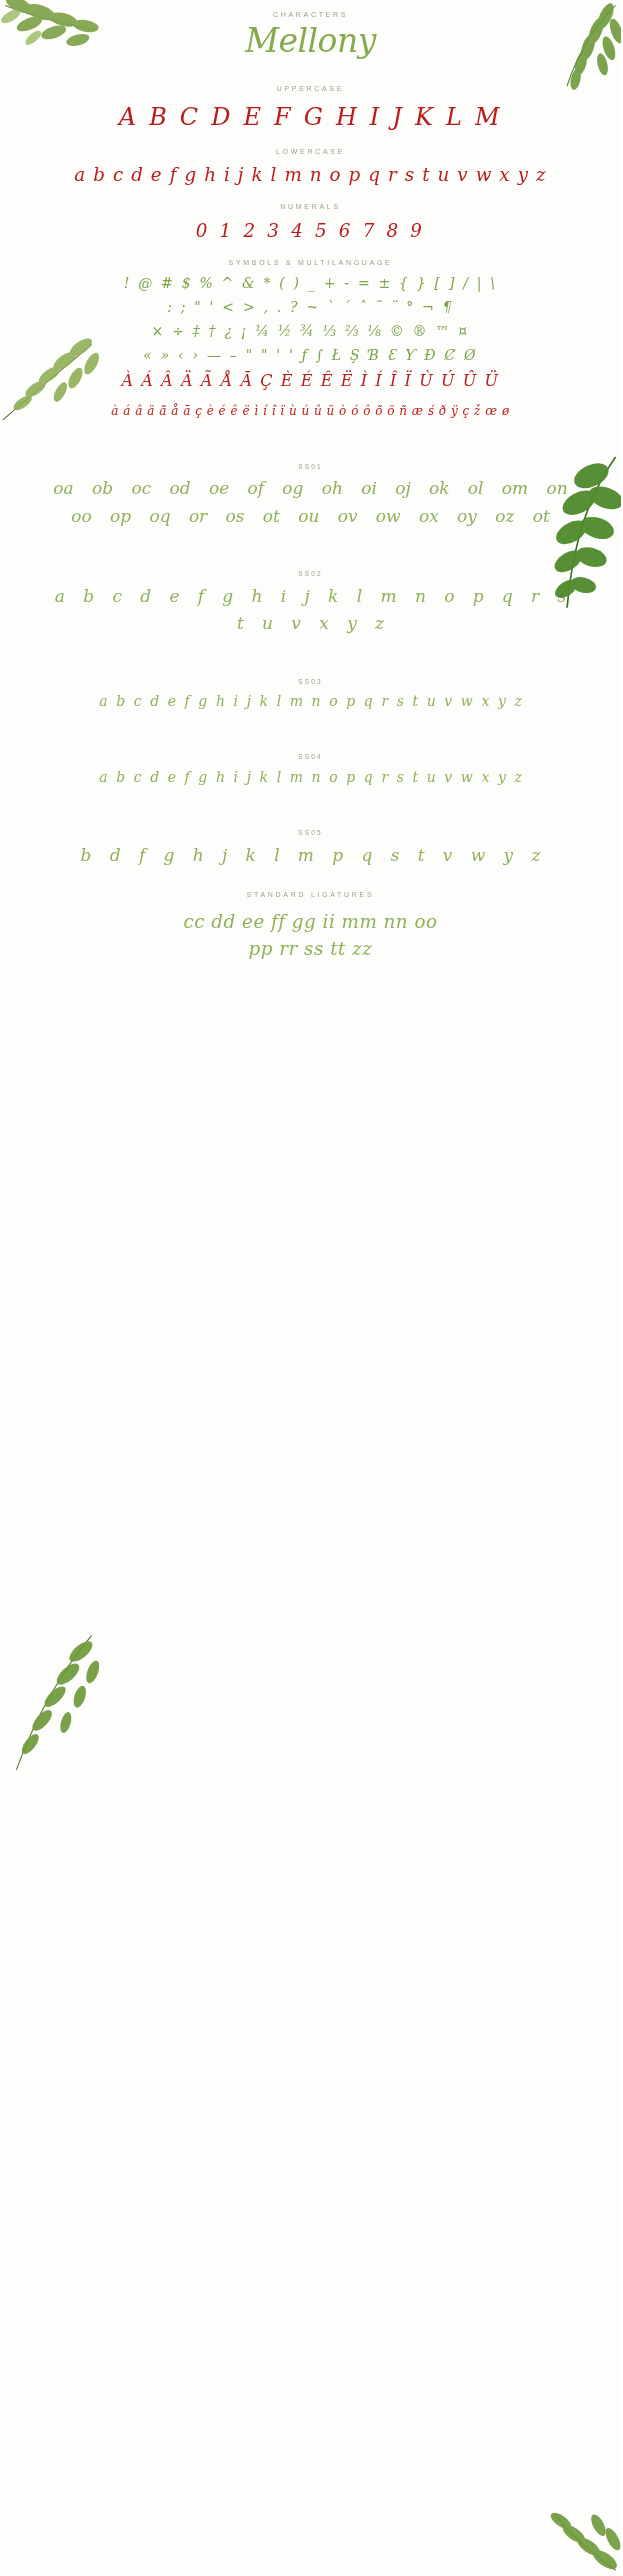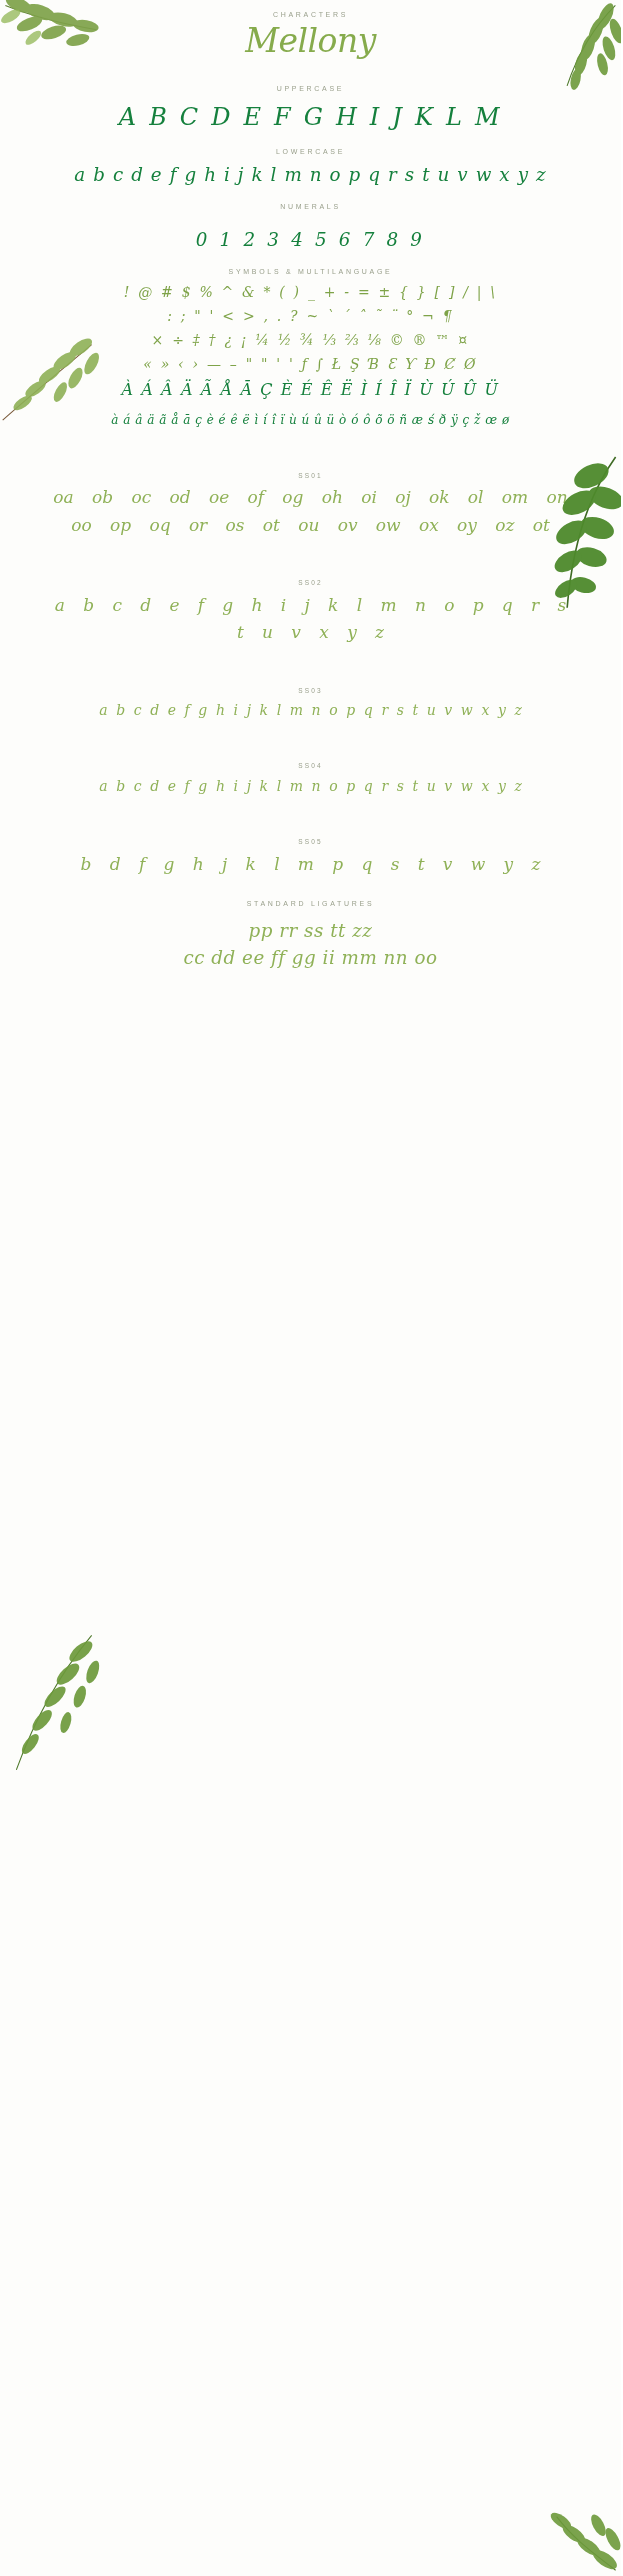--- a/index.html
+++ b/index.html
@@ -52,37 +52,36 @@
     margin: 3.2px 0 0 0;
     font-weight: 400;
     letter-spacing: -0.5px;
   }
 
   
   .glyph-row {
     text-align: center;
     font-family: "DejaVu Serif", serif;
     font-style: italic;
-    color: #15803d;
+    color: #b91c1c;
     line-height: 1.25;
     white-space: pre-wrap;
     word-break: keep-all;
   }
   .upper {
     font-size: 24px;
     letter-spacing: 2.7px;
   }
   .lower {
     font-size: 18.3px;
     letter-spacing: 1.1px;
   }
   .numerals {
     font-size: 18.3px;
     letter-spacing: 3.2px;
-    margin-top: 9px;
   }
   .symbols {
     font-size: 14px;
     letter-spacing: 2.2px;
     color: #7ea348;
   }
   .accents {
     font-size: 16px;
     letter-spacing: 1.6px;
   }
@@ -439,21 +438,21 @@
       <span class="ss-item">y</span>
       <span class="ss-item">z</span>
     </div>
   </div>
 
   <div class="spacer-xl"></div>
 
   <div>
     <div class="sec-label">STANDARD LIGATURES</div>
     <div class="spacer-s"></div>
+    <div class="lig-row">cc dd ee ff gg ii mm nn oo</div>
     <div class="lig-row">pp rr ss tt zz</div>
-    <div class="lig-row">cc dd ee ff gg ii mm nn oo</div>
   </div>
 
   <div class="spacer-xl"></div>
   <div class="spacer-xl"></div>
 
 </div>
 
 
 </body></html>

